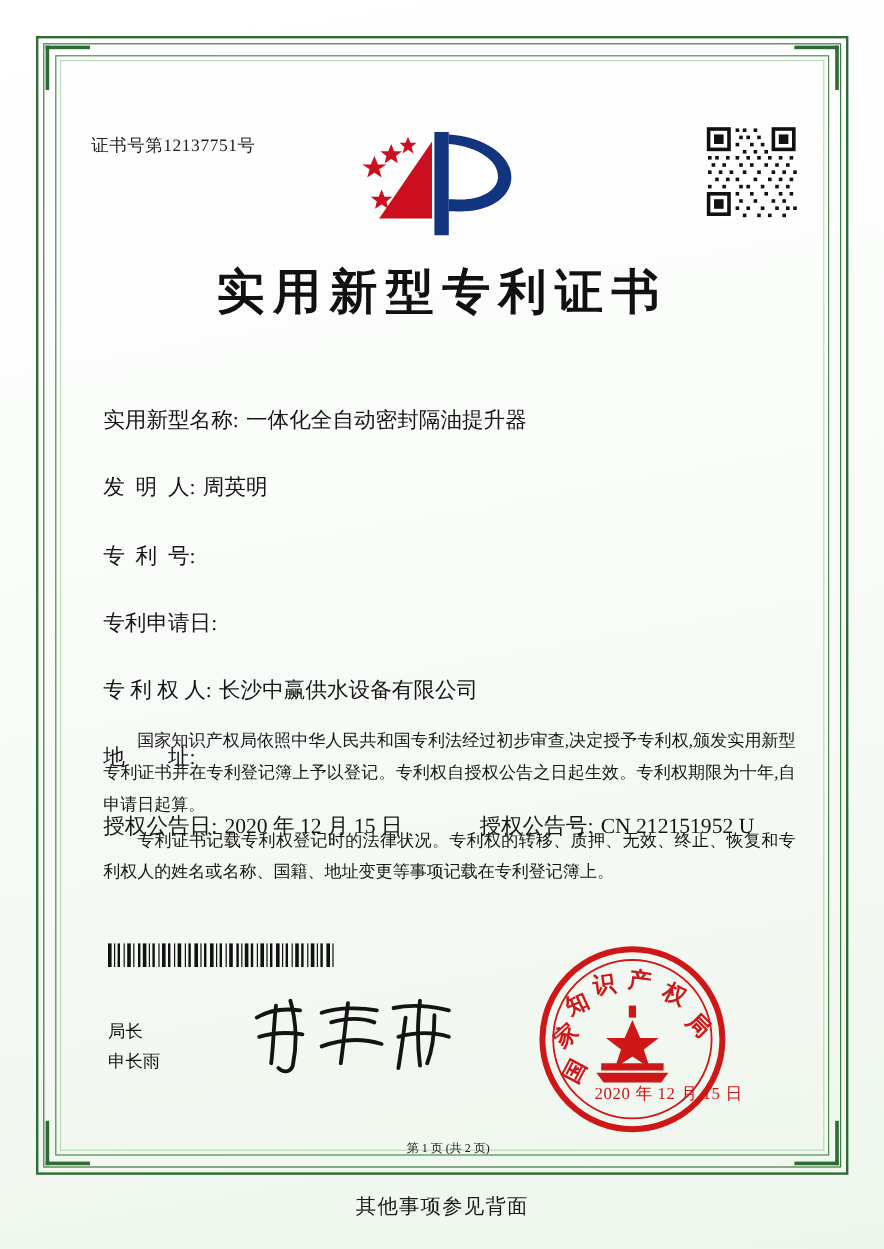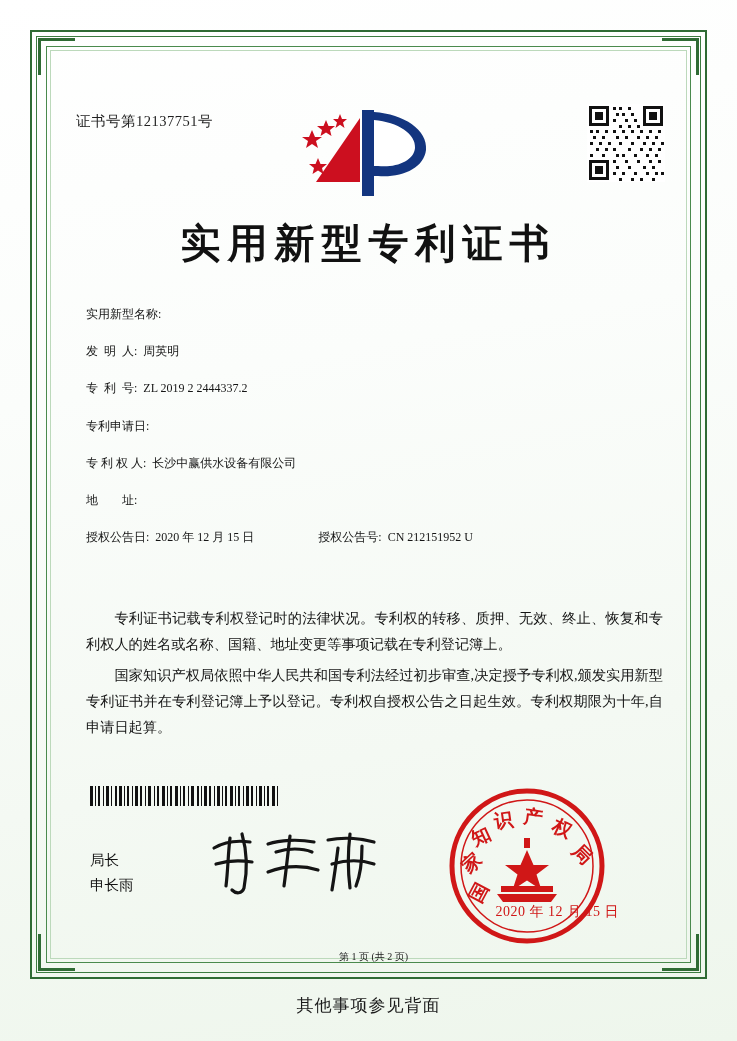--- a/index.html
+++ b/index.html
@@ -112,24 +112,25 @@
 
   .fields {
     position: absolute;
     left: 86px;
     right: 72px;
     top: 306px;
   }
   .row {
     display: flex;
     align-items: flex-end;
-    font-size: 12px;
+    font-size: 18px;
     line-height: 1.35;
     margin-bottom: 21px;
     color: #151515;
+    margin-top: 32px;
   }
   .row .label {
     white-space: pre;
     flex: 0 0 auto;
   }
   .row .value {
     padding-left: 6px;
     flex: 1 1 auto;
   }
   .row.two .value {
@@ -343,50 +344,50 @@
           <rect x="65" y="74" width="3" height="3"></rect>
       </g>
     </svg>
   </div>
 
   <div class="title">实用新型专利证书</div>
 
   <div class="fields">
     <div class="row">
       <span class="label">实用新型名称:</span>
+      <span class="value">一体化全自动密封隔油提升器</span>
     </div>
     <div class="row">
       <span class="label">发  明  人:</span>
       <span class="value">周英明</span>
     </div>
     <div class="row">
       <span class="label">专  利  号:</span>
-      <span class="value">ZL 2019 2 2444337.2</span>
     </div>
     <div class="row">
       <span class="label">专利申请日:</span>
     </div>
     <div class="row">
       <span class="label">专 利 权 人:</span>
       <span class="value">长沙中赢供水设备有限公司</span>
     </div>
     <div class="row">
       <span class="label">地        址:</span>
     </div>
     <div class="row two">
       <span class="label">授权公告日:</span>
       <span class="value">2020 年 12 月 15 日</span>
       <span class="label2">授权公告号:</span>
       <span class="value">CN 212151952 U</span>
     </div>
   </div>
 
   <div class="paras">
+    <p>国家知识产权局依照中华人民共和国专利法经过初步审查,决定授予专利权,颁发实用新型专利证书并在专利登记簿上予以登记。专利权自授权公告之日起生效。专利权期限为十年,自申请日起算。</p>
     <p>专利证书记载专利权登记时的法律状况。专利权的转移、质押、无效、终止、恢复和专利权人的姓名或名称、国籍、地址变更等事项记载在专利登记簿上。</p>
-    <p>国家知识产权局依照中华人民共和国专利法经过初步审查,决定授予专利权,颁发实用新型专利证书并在专利登记簿上予以登记。专利权自授权公告之日起生效。专利权期限为十年,自申请日起算。</p>
   </div>
 
   <div class="barcode">
     <svg width="190" height="20" viewBox="0 0 190 20" xmlns="http://www.w3.org/2000/svg">
       <g fill="#111111">
         <rect x="0" y="0" width="3" height="20"></rect>
           <rect x="5" y="0" width="1" height="20"></rect>
         <rect x="8" y="0" width="2" height="20"></rect>
           <rect x="13" y="0" width="1" height="20"></rect>
         <rect x="16" y="0" width="3" height="20"></rect>

